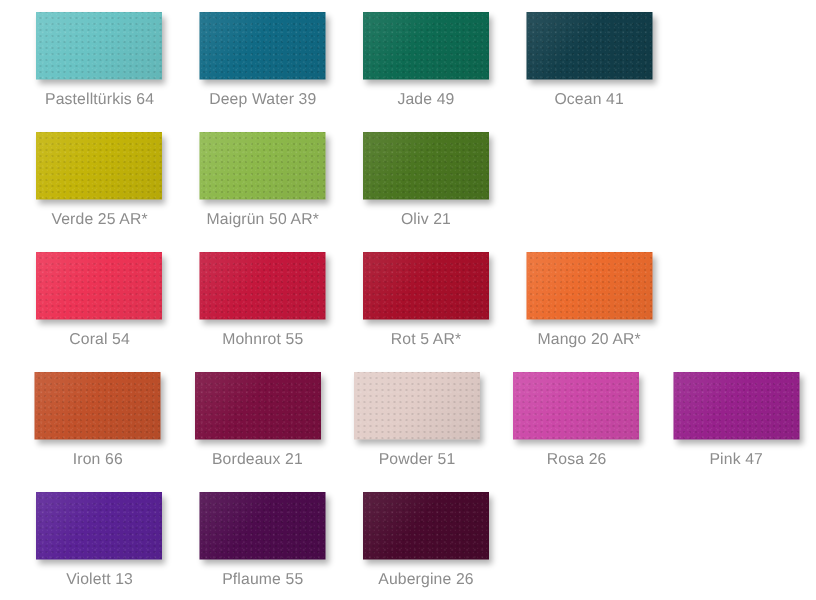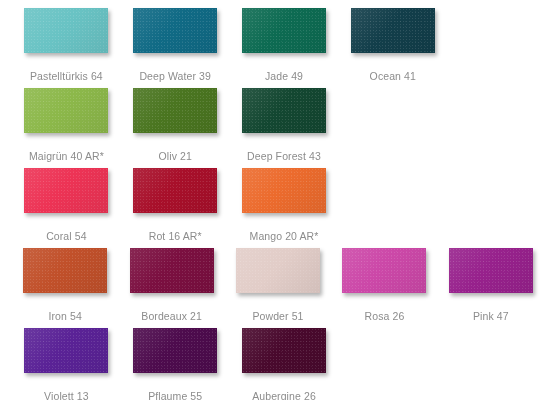--- a/index.html
+++ b/index.html
@@ -63,21 +63,21 @@
   }
   .swatch-chip::before {
     content: "";
     position: absolute;
     left: 0; top: 0; right: 0; bottom: 0;
     background: linear-gradient(130deg, rgba(255,255,255,0.10) 0%, rgba(255,255,255,0.0) 45%, rgba(0,0,0,0.07) 100%);
     pointer-events: none;
     z-index: 2;
   }
   .swatch-label {
-    margin-top: 17px;
+    margin-top: 7px;
     font-size: 10.5px;
     line-height: 12px;
     color: #8c8c8c;
     text-align: center;
     white-space: nowrap;
     letter-spacing: 0.1px;
   }
 </style>
 </head>
 <body>
@@ -105,63 +105,69 @@
       <div class="swatch-cell">
         <div class="swatch-chip-wrap">
           <div class="swatch-chip" style="background-color: rgb(18, 62, 74);"></div>
         </div>
         <div class="swatch-label">Ocean 41</div>
       </div>
     </div>
   <div class="swatch-row">
       <div class="swatch-cell">
         <div class="swatch-chip-wrap">
+          <div class="swatch-chip" style="background-color: rgb(195, 180, 8);"></div>
+        </div>
+        <div class="swatch-label">Verde 25 AR*</div>
+      </div>
+      <div class="swatch-cell">
+        <div class="swatch-chip-wrap">
           <div class="swatch-chip" style="background-color: rgb(140, 184, 74);"></div>
         </div>
-        <div class="swatch-label">Maigrün 40 AR*</div>
+        <div class="swatch-label">Maigrün 50 AR*</div>
       </div>
       <div class="swatch-cell">
         <div class="swatch-chip-wrap">
           <div class="swatch-chip" style="background-color: rgb(74, 117, 32);"></div>
         </div>
         <div class="swatch-label">Oliv 21</div>
       </div>
-      <div class="swatch-cell">
-        <div class="swatch-chip-wrap">
-          <div class="swatch-chip" style="background-color: rgb(19, 71, 49);"></div>
-        </div>
-        <div class="swatch-label">Deep Forest 43</div>
-      </div>
     </div>
   <div class="swatch-row">
       <div class="swatch-cell">
         <div class="swatch-chip-wrap">
           <div class="swatch-chip" style="background-color: rgb(237, 51, 85);"></div>
         </div>
         <div class="swatch-label">Coral 54</div>
       </div>
       <div class="swatch-cell">
         <div class="swatch-chip-wrap">
+          <div class="swatch-chip" style="background-color: rgb(196, 23, 60);"></div>
+        </div>
+        <div class="swatch-label">Mohnrot 55</div>
+      </div>
+      <div class="swatch-cell">
+        <div class="swatch-chip-wrap">
           <div class="swatch-chip" style="background-color: rgb(168, 15, 42);"></div>
         </div>
-        <div class="swatch-label">Rot 16 AR*</div>
+        <div class="swatch-label">Rot 5 AR*</div>
       </div>
       <div class="swatch-cell">
         <div class="swatch-chip-wrap">
           <div class="swatch-chip" style="background-color: rgb(236, 107, 45);"></div>
         </div>
         <div class="swatch-label">Mango 20 AR*</div>
       </div>
     </div>
   <div class="swatch-row">
       <div class="swatch-cell">
         <div class="swatch-chip-wrap">
           <div class="swatch-chip" style="background-color: rgb(193, 80, 42);"></div>
         </div>
-        <div class="swatch-label">Iron 54</div>
+        <div class="swatch-label">Iron 66</div>
       </div>
       <div class="swatch-cell">
         <div class="swatch-chip-wrap">
           <div class="swatch-chip" style="background-color: rgb(123, 15, 64);"></div>
         </div>
         <div class="swatch-label">Bordeaux 21</div>
       </div>
       <div class="swatch-cell">
         <div class="swatch-chip-wrap">
           <div class="swatch-chip" style="background-color: rgb(226, 205, 200);"></div>

